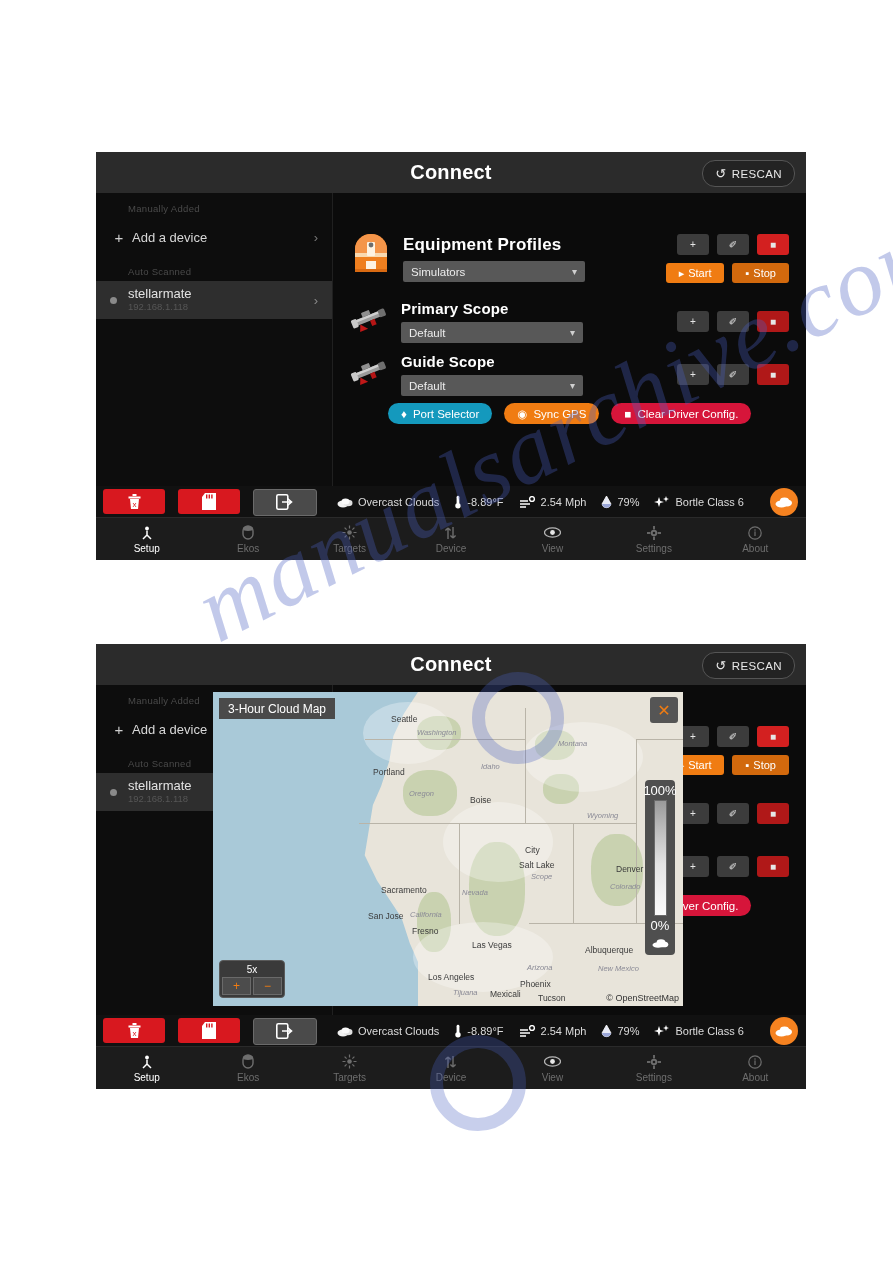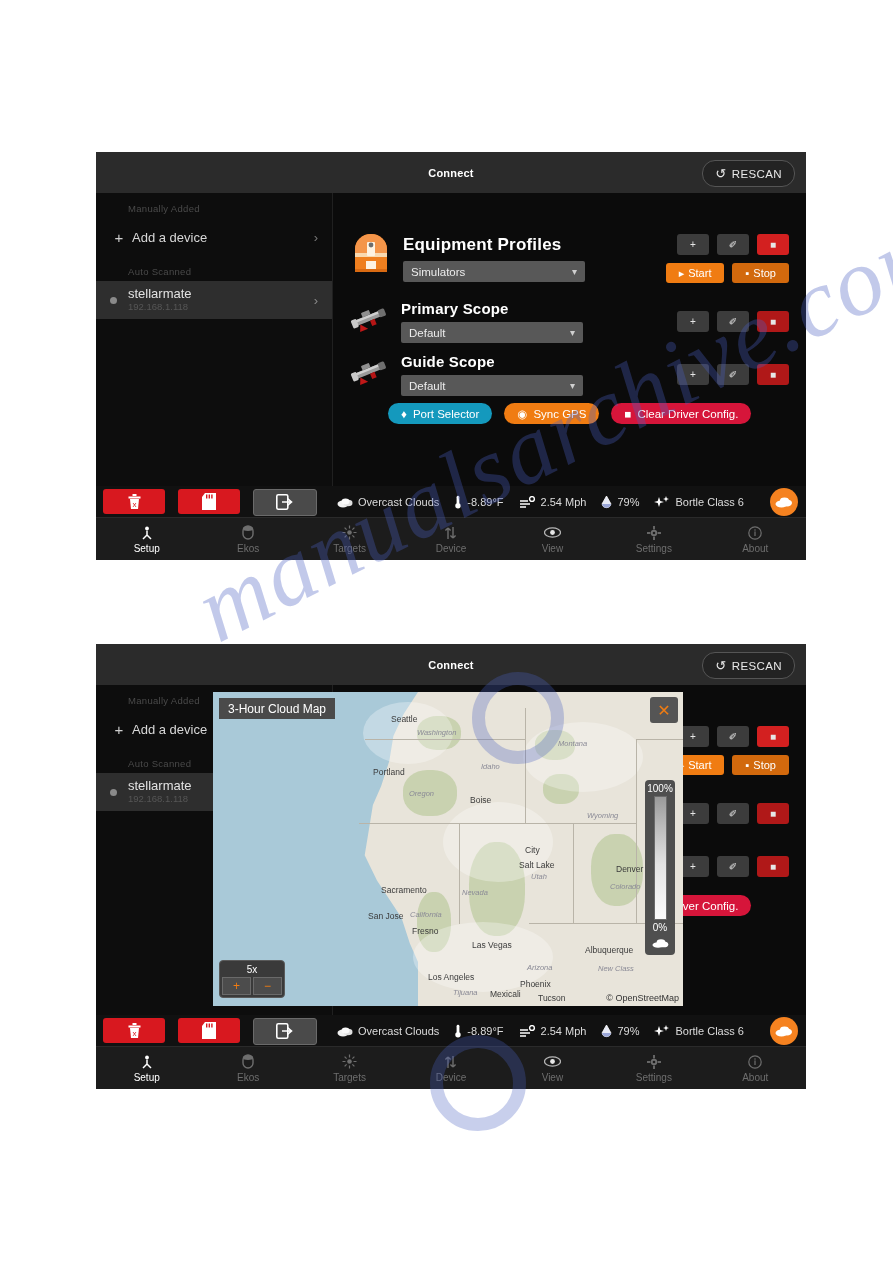--- a/index.html
+++ b/index.html
@@ -39,21 +39,21 @@
   }
   #shot1{top:152px;height:408px;}
   #shot2{top:644px;height:445px;}
 
   
   .hdr{
     position:relative;height:41px;background:#2b2b2b;
     display:flex;align-items:center;justify-content:center;
   }
   .hdr-title{
-    color:#fff;font-size:11px;font-weight:bold;letter-spacing:.2px;
+    color:#fff;font-size:20px;font-weight:bold;letter-spacing:.2px;
   }
   .rescan{
     position:absolute;right:11px;top:8px;
     height:25px;padding:0 12px;
     border:1px solid #555;border-radius:13px;
     background:#232323;color:#e8e8e8;font-size:11.5px;
     display:flex;align-items:center;gap:5px;letter-spacing:.4px;
   }
   .rescan .gl{font-size:13px;display:inline-block;transform:scaleX(-1);}
 
@@ -189,21 +189,21 @@
   .mlbl.st{color:#8a8a96;font-style:italic;font-size:7.5px;}
   .osm{
     position:absolute;right:4px;bottom:3px;color:#333;font-size:9px;z-index:6;
   }
   .opwrap{
     position:absolute;right:8px;top:88px;width:30px;height:175px;
     background:#4f4f4f;border-radius:4px;z-index:6;
     display:flex;flex-direction:column;align-items:center;
     padding-top:3px;box-sizing:border-box;
   }
-  .opwrap .lbl{color:#fff;font-size:10px;}
+  .opwrap .lbl{color:#fff;font-size:13px;}
   .opbar{
     width:11px;flex:1;margin:2px 0;
     background:linear-gradient(to bottom,#9a9a9a 0%,#bdbdbd 25%,#e3e3e3 55%,#fbfbfb 100%);
     border:1px solid #6a6a6a;
   }
   .zoomctl{
     position:absolute;left:6px;bottom:8px;width:66px;
     background:#3a3a3a;border:1px solid #5a5a5a;border-radius:4px;z-index:6;
     padding:2px;box-sizing:border-box;
   }
@@ -624,32 +624,32 @@
       <span class="mlbl city" style="left:178px;top:22px;">Seattle</span>
       <span class="mlbl st" style="left:204px;top:36px;">Washington</span>
       <span class="mlbl city" style="left:160px;top:75px;">Portland</span>
       <span class="mlbl st" style="left:196px;top:97px;">Oregon</span>
       <span class="mlbl st" style="left:268px;top:70px;">Idaho</span>
       <span class="mlbl city" style="left:257px;top:103px;">Boise</span>
       <span class="mlbl st" style="left:345px;top:47px;">Montana</span>
       <span class="mlbl st" style="left:374px;top:119px;">Wyoming</span>
       <span class="mlbl city" style="left:306px;top:144px;margin-top:24px;">Salt Lake</span>
       <span class="mlbl city" style="left:312px;top:153px;">City</span>
-      <span class="mlbl st" style="left:318px;top:180px;">Utah</span>
+      <span class="mlbl st" style="left:318px;top:180px;">Scope</span>
       <span class="mlbl st" style="left:249px;top:196px;">Nevada</span>
       <span class="mlbl city" style="left:403px;top:172px;">Denver</span>
       <span class="mlbl st" style="left:397px;top:190px;">Colorado</span>
       <span class="mlbl city" style="left:168px;top:193px;">Sacramento</span>
       <span class="mlbl st" style="left:197px;top:218px;">California</span>
       <span class="mlbl city" style="left:155px;top:219px;">San Jose</span>
       <span class="mlbl city" style="left:199px;top:234px;">Fresno</span>
       <span class="mlbl city" style="left:259px;top:248px;">Las Vegas</span>
       <span class="mlbl city" style="left:372px;top:253px;text-align:right;">Albuquerque</span>
       <span class="mlbl st" style="left:314px;top:271px;">Arizona</span>
-      <span class="mlbl st" style="left:385px;top:272px;">New Class</span>
+      <span class="mlbl st" style="left:385px;top:272px;">New Mexico</span>
       <span class="mlbl city" style="left:215px;top:280px;">Los Angeles</span>
       <span class="mlbl city" style="left:307px;top:287px;">Phoenix</span>
       <span class="mlbl st" style="left:240px;top:296px;">Tijuana</span>
       <span class="mlbl city" style="left:277px;top:297px;">Mexicali</span>
       <span class="mlbl city" style="left:325px;top:301px;">Tucson</span>
     </div>
 
     <div class="opwrap">
       <div class="lbl">100%</div>
       <div class="opbar"></div>

